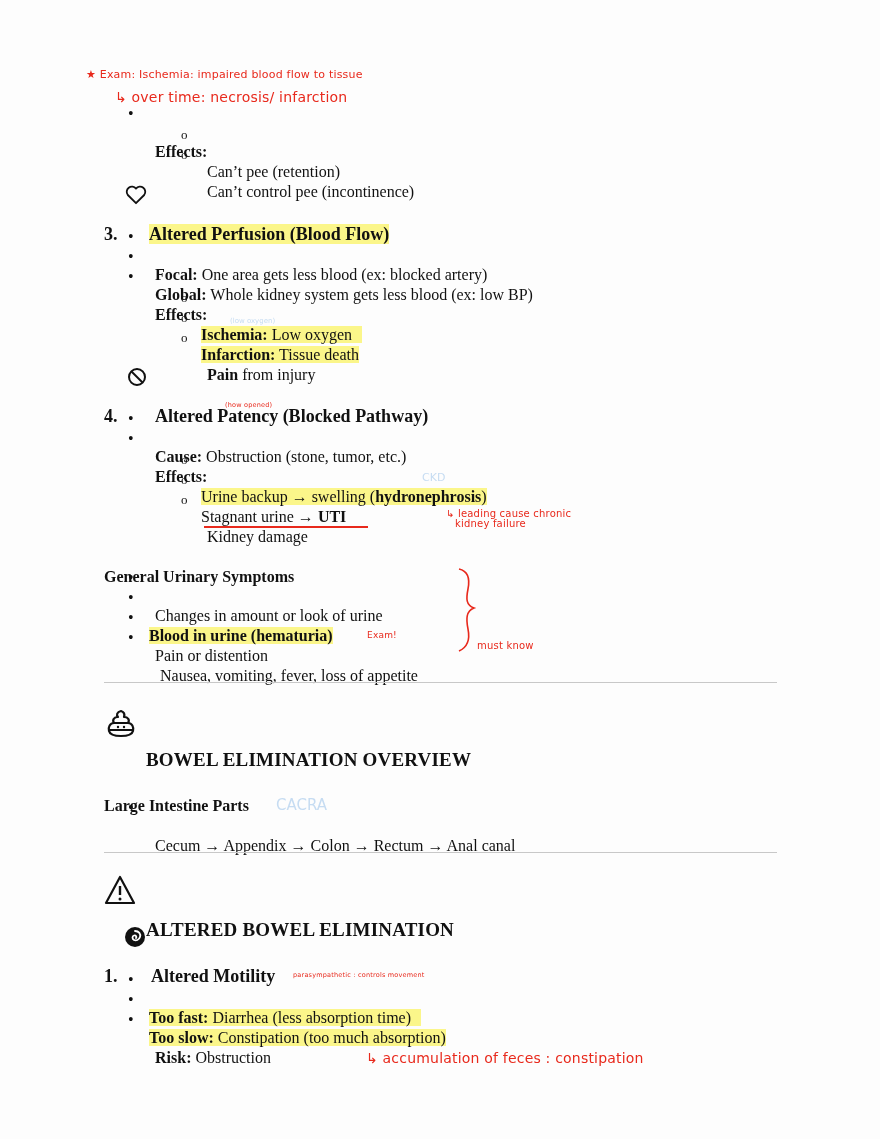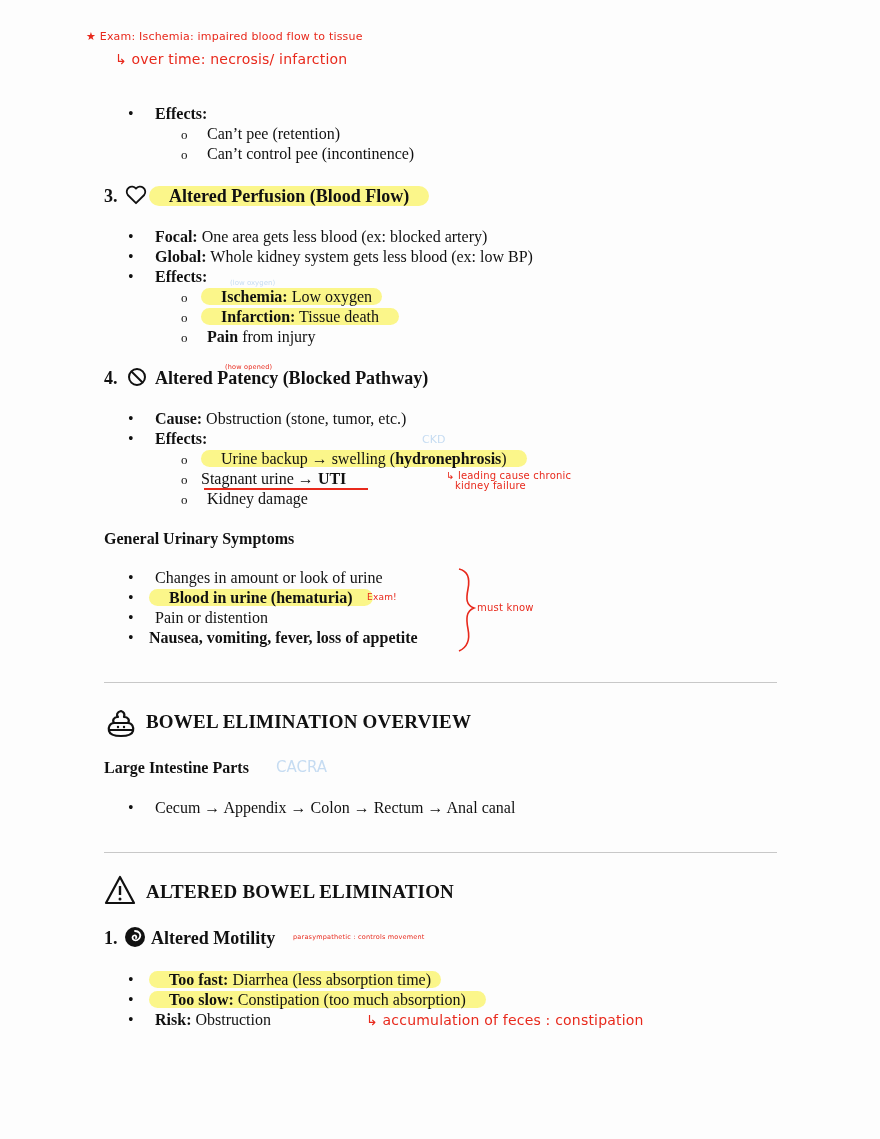--- a/index.html
+++ b/index.html
@@ -1,25 +1,25 @@
 <!DOCTYPE html>
 <html><head>
   <meta charset="utf-8">
   <style>
     * { box-sizing: border-box; margin: 0; padding: 0; }
     html, body { width: 880px; height: 1139px; background: #fdfdfd; overflow: hidden; }
     body { position: relative; font-family: "Liberation Serif", serif; color: #111; }
-    .abs { position: absolute; }
+    .abs { position: absolute; margin-top: 38px; }
     .hand { font-family: "DejaVu Sans", sans-serif; color: #e8291c; letter-spacing: 0.2px; }
     .hand-blue { font-family: "DejaVu Sans", sans-serif; color: #c6dcf2; }
     .txt { font-size: 16px; line-height: 20px; white-space: nowrap; }
     .bullet { position: absolute; font-size: 16px; line-height: 20px; }
     .bullet.disc::before { content: "•"; }
     .bullet.circ::before { content: "o"; font-size: 13px; }
-    .hl { background: #fbf68a; border-radius: 10px; padding: 0 20px; margin-left: -6px; }
+    .hl { background: #fbf68a; border-radius: 0; padding: 0 0; margin-left: -6px; }
     .h3 { font-weight: bold; font-size: 18px; line-height: 22px; white-space: nowrap; }
     .h1 { font-weight: bold; font-size: 19px; line-height: 30px; white-space: nowrap; letter-spacing: 0.2px; font-family: Liberation Serif, serif; }
     .h4 { font-weight: bold; font-size: 16px; line-height: 20px; white-space: nowrap; }
     .divider { position: absolute; left: 104px; width: 673px; height: 1px; background: #c8c8c8; }
     .icon { position: absolute; }
   </style>
 </head>
 <body>
 
 <div class="abs hand" style="left:86px;top:30px;font-size:11px;">★ Exam: Ischemia: impaired blood flow to tissue</div>
@@ -83,21 +83,21 @@
 
 <div class="abs h4" style="left:104px;top:529px;">General Urinary Symptoms</div>
 <span class="bullet disc" style="left:128px;top:568px;"></span>
 <div class="abs txt" style="left:155px;top:568px;">Changes in amount or look of urine</div>
 <span class="bullet disc" style="left:128px;top:588px;"></span>
 <div class="abs txt" style="left:155px;top:588px;font-weight:bold;"><span class="hl">Blood in urine (hematuria)</span></div>
 <div class="abs hand" style="left:367px;top:592px;font-size:9px;">Exam!</div>
 <span class="bullet disc" style="left:128px;top:608px;"></span>
 <div class="abs txt" style="left:155px;top:608px;">Pain or distention</div>
 <span class="bullet disc" style="left:128px;top:628px;"></span>
-<div class="abs txt" style="left:149px;top:628px;font-weight:bold;">Nausea, vomiting, fever, loss of appetite</div>
+<div class="abs txt" style="left:160px;top:628px;font-weight:normal;">Nausea, vomiting, fever, loss of appetite</div>
 
 <svg class="icon" style="left:456px;top:567px;" width="22" height="86" viewBox="0 0 22 86">
   <path d="M3 2 C12 4 14 12 12 22 C10 32 10 38 18 41 C10 44 10 52 12 62 C14 72 12 80 3 84" fill="none" stroke="#e8291c" stroke-width="1.6"></path>
 </svg>
 <div class="abs hand" style="left:477px;top:602px;font-size:10px;">must know</div>
 
 <div class="divider" style="top:682px;"></div>
 
 <svg class="icon" style="left:106px;top:709px;" width="30" height="29" viewBox="0 0 30 29">
   <path d="M15 2 C11 3 10 6 12 8 C8 8 6 11 8 14 C4 14 2 18 3 22 C4 26 8 27 15 27 C22 27 26 26 27 22 C28 18 26 14 22 14 C24 11 22 8 18 8 C19 5 18 3 15 2 Z" fill="none" stroke="#111" stroke-width="2.2" stroke-linejoin="round"></path>

